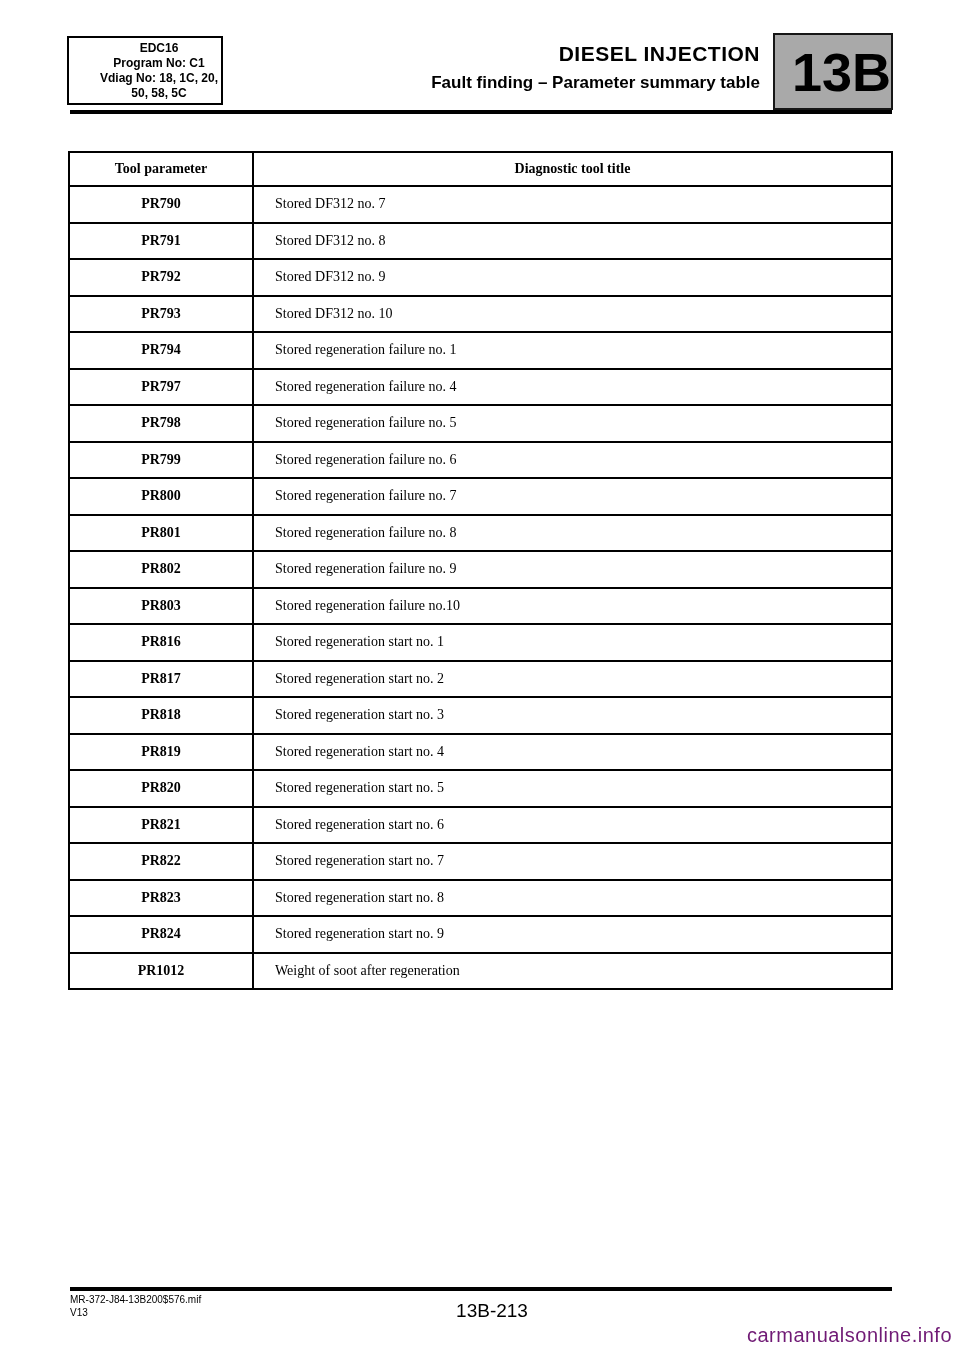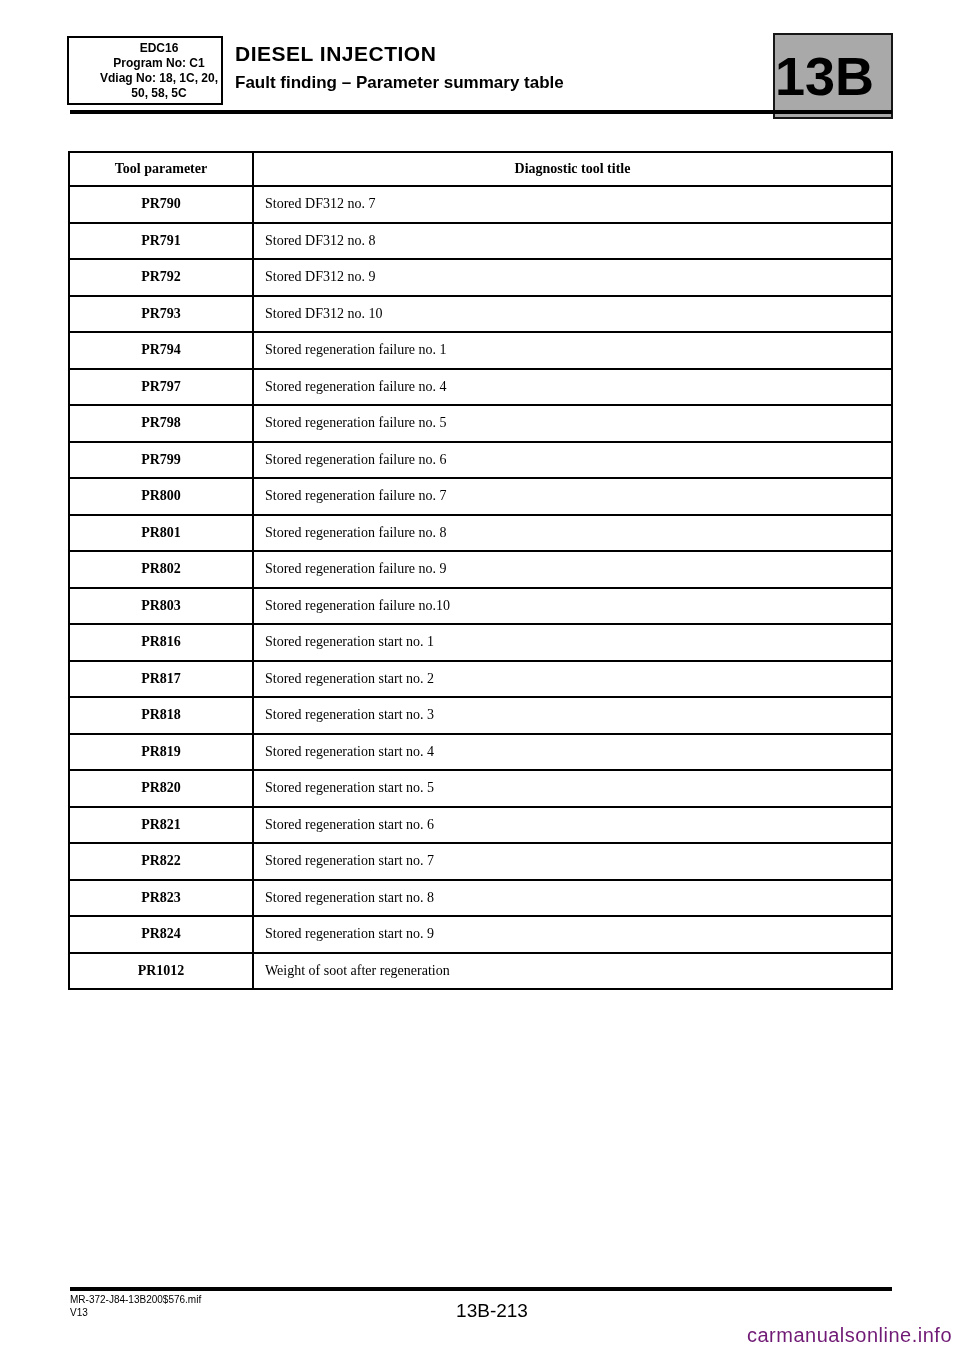--- a/index.html
+++ b/index.html
@@ -26,41 +26,41 @@
     text-align: center;
     font-size: 12px;
     font-weight: bold;
     line-height: 15px;
     padding-left: 28px;
   }
   .titles {
     position: absolute;
     left: 235px; top: 42px;
     width: 525px;
-    text-align: left;
+    text-align: right;
   }
   .title {
     font-size: 21px;
     font-weight: bold;
     letter-spacing: 0.5px;
   }
   .subtitle {
     margin-top: 7px;
     font-size: 17px;
     font-weight: bold;
   }
   .chapter-box {
     position: absolute;
     left: 773px; top: 33px;
-    width: 120px; height: 86px;
+    width: 120px; height: 77px;
     background: #a9a9a9;
     border: 2px solid #161616;
     display: flex;
     align-items: center;
-    justify-content: flex-start;
+    justify-content: flex-end;
     font-size: 54px;
     font-weight: bold;
     line-height: 1;
   }
   .rule {
     position: absolute;
     left: 70px;
     width: 822px;
     height: 4px;
     background: #000;
@@ -88,21 +88,21 @@
     text-align: center;
     height: 34px;
   }
   .col-param { width: 184px; }
   td.col-param {
     font-weight: bold;
     text-align: center;
   }
   td.col-title {
     text-align: left;
-    padding-left: 11px;
+    padding-left: 21px;
     font-weight: normal;
   }
 
   
   .file-ref {
     position: absolute;
     left: 70px; top: 1294px;
     font-size: 10px;
   }
   .version {

